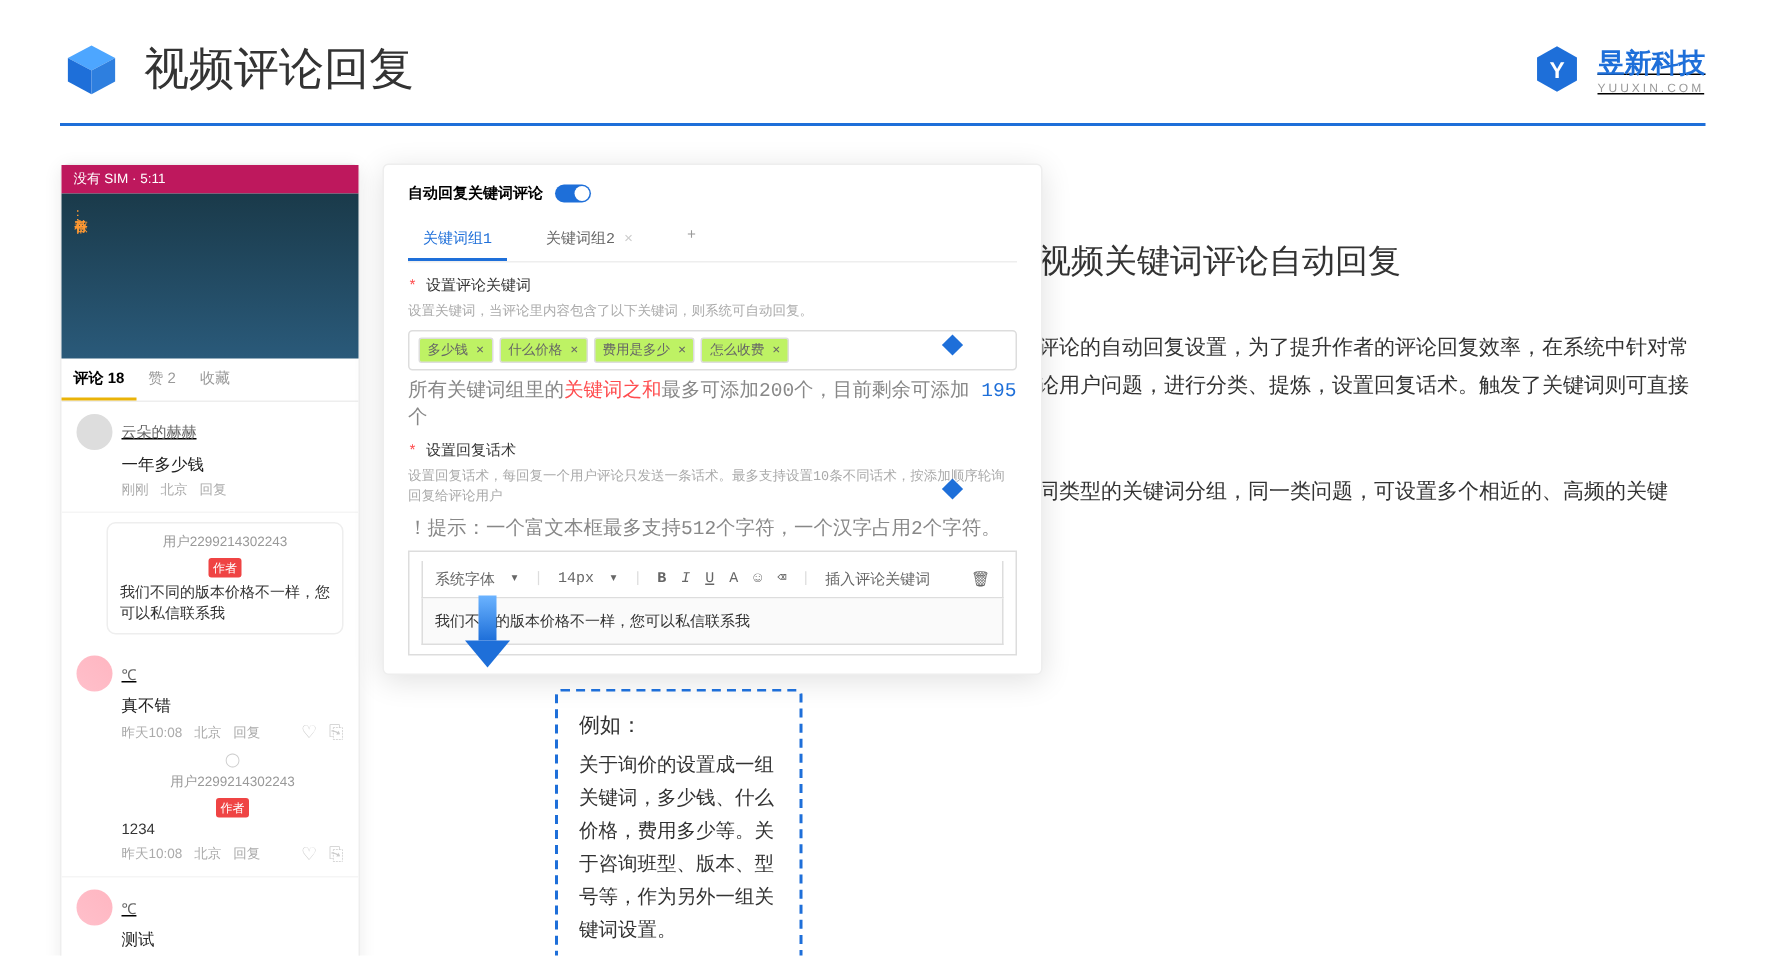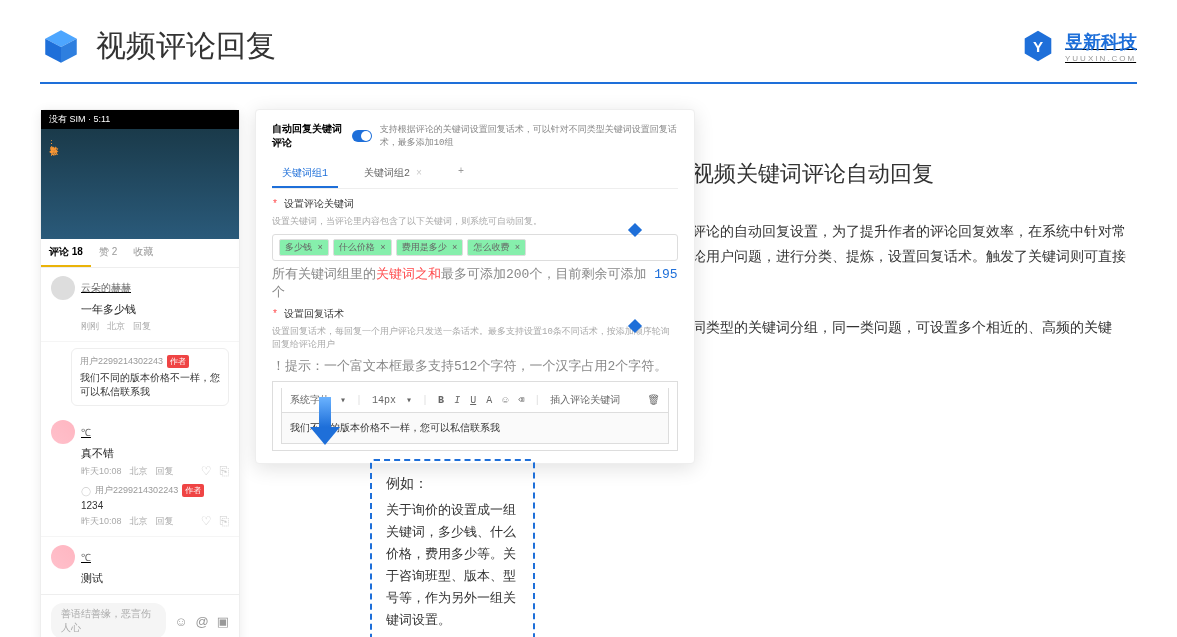--- a/index.html
+++ b/index.html
@@ -14,58 +14,58 @@
 .logo-text { display: flex; flex-direction: column; text-decoration: underline; }
 .logo-main { color: #1e6fd9; font-size: 18px; font-weight: bold; }
 .logo-sub { color: #999; font-size: 8px; letter-spacing: 2px; }
 
 .divider { height: 2px; background: #1e6fd9; margin: 0 40px 25px 40px; }
 
 .content { display: flex; padding: 0 40px; gap: 50px; }
 .left-area { position: relative; width: 540px; height: 480px; }
 
 .phone-panel { position: absolute; left: 0; top: 0; width: 200px; background: #fff; border: 1px solid #eee; border-radius: 6px; box-shadow: 0 2px 12px rgba(0,0,0,0.08); }
-.phone-status { background: #000000; color: #fff; font-size: 9px; padding: 3px 8px; }
+.phone-status { background: #be185d; color: #fff; font-size: 9px; padding: 3px 8px; }
 .phone-video { height: 110px; background: linear-gradient(180deg, #1a3a4a 0%, #2a5a7a 100%); position: relative; }
 .phone-video-text { position: absolute; left: 6px; top: 10px; color: #ff9933; font-size: 9px; writing-mode: vertical-rl; }
 .phone-tabs { display: flex; border-bottom: 1px solid #eee; font-size: 10px; }
 .phone-tab { padding: 6px 8px; color: #999; }
 .phone-tab.active { color: #000; border-bottom: 2px solid #eab308; font-weight: bold; }
 
 .comment-item { padding: 8px 10px; border-bottom: 1px solid #f5f5f5; }
 .comment-head { display: flex; align-items: center; gap: 6px; text-decoration: underline; }
 .avatar { width: 24px; height: 24px; border-radius: 50%; background: #ddd; }
 .comment-user { font-size: 10px; color: #666; }
 .comment-body { margin-left: 30px; font-size: 11px; color: #222; margin-top: 2px; }
 .comment-meta { margin-left: 30px; font-size: 9px; color: #aaa; margin-top: 3px; display: flex; gap: 8px; align-items: center; }
 .meta-icons { margin-left: auto; display: flex; gap: 8px; color: #ccc; font-size: 12px; }
 
 .reply-bubble { margin: 6px 10px 6px 30px; background: #fff; border: 1px solid #eee; border-radius: 6px; padding: 6px 8px; }
-.reply-user { font-size: 9px; color: #999; display: flex; align-items: center; gap: 4px; }
+.reply-user { font-size: 9px; color: #999; display: flex; align-items: center; gap: 4px; flex-direction: column; }
 .author-tag { background: #ef4444; color: #fff; font-size: 8px; padding: 1px 3px; border-radius: 2px; }
 .reply-text { font-size: 10px; color: #333; margin-top: 3px; }
 
 .comment-input { display: flex; align-items: center; padding: 8px 10px; gap: 8px; border-top: 1px solid #eee; }
 .input-box { flex: 1; background: #f5f5f5; border-radius: 12px; padding: 4px 10px; font-size: 10px; color: #aaa; }
 .input-icons { display: flex; gap: 8px; color: #999; font-size: 13px; }
 
 .settings-panel { position: absolute; left: 215px; top: 0; width: 440px; background: #fff; border: 1px solid #eee; border-radius: 4px; box-shadow: 0 4px 20px rgba(0,0,0,0.12); padding: 12px 16px; font-size: 10px; font-family: Liberation Mono, monospace; }
 .settings-head { display: flex; align-items: center; gap: 8px; margin-bottom: 10px; }
 .toggle { width: 24px; height: 12px; background: #1e6fd9; border-radius: 6px; position: relative; }
 .toggle::after { content: ''; position: absolute; right: 1px; top: 1px; width: 10px; height: 10px; background: #fff; border-radius: 50%; }
 .settings-desc { color: #888; font-size: 9px; }
 .tab-row { display: flex; gap: 16px; border-bottom: 1px solid #eee; margin-bottom: 8px; }
 .stab { padding: 6px 10px; color: #666; font-size: 10px; cursor: pointer; }
 .stab.active { color: #1e6fd9; border-bottom: 2px solid #1e6fd9; }
 .stab-add { padding: 6px 10px; color: #999; }
 .form-label { font-size: 10px; color: #333; margin: 6px 0 4px; }
 .form-label::before { content: '* '; color: #ff4d4f; }
 .form-desc { font-size: 9px; color: #aaa; margin-bottom: 6px; }
 .tag-input { border: 1px solid #ddd; border-radius: 3px; padding: 4px 6px; display: flex; flex-wrap: wrap; gap: 4px; }
-.tag { background: #86efac; border: 1px solid #ddd; border-radius: 2px; padding: 1px 5px; font-size: 9px; color: #666; }
+.tag { background: #bef264; border: 1px solid #ddd; border-radius: 2px; padding: 1px 5px; font-size: 9px; color: #666; }
 .hint { font-size: 13px; color: #888; margin-top: 4px; }
 .red { color: #ff4d4f; }
 .blue { color: #1e6fd9; }
 .toolbar { display: flex; align-items: center; gap: 10px; border: 1px solid #ddd; border-top: none; padding: 5px 8px; font-size: 10px; color: #666; }
 .tb-sep { color: #ddd; }
 .editor { border: 1px solid #ddd; border-top: none; padding: 8px; font-size: 10px; color: #333; background: #fafafa; }
 .editor-box { border: 1px solid #ddd; padding: 6px 8px; }
 
 .arrow { position: absolute; left: 270px; top: 288px; width: 30px; height: 50px; }
 .arrow-body { width: 12px; height: 30px; background: linear-gradient(180deg, #6bb3ff, #1e6fd9); margin: 0 auto; }
@@ -193,21 +193,20 @@
           <span>@</span>
           <span>▣</span>
         </div>
       </div>
     </div>
 
     <div class="settings-panel">
       <div class="settings-head">
         <strong>自动回复关键词评论</strong>
         <div class="toggle"></div>
-        <span class="settings-desc">支持根据评论的关键词设置回复话术，可以针对不同类型关键词设置回复话术，最多添加10组</span>
       </div>
       <div class="tab-row">
         <div class="stab active">关键词组1</div>
         <div class="stab"><span>关键词组2</span> <span style="color:#ccc">×</span></div>
         <div class="stab-add">+</div>
       </div>
       <div class="form-label">设置评论关键词</div>
       <div class="form-desc">设置关键词，当评论里内容包含了以下关键词，则系统可自动回复。</div>
       <div class="tag-input">
         <span class="tag">多少钱 ×</span>

